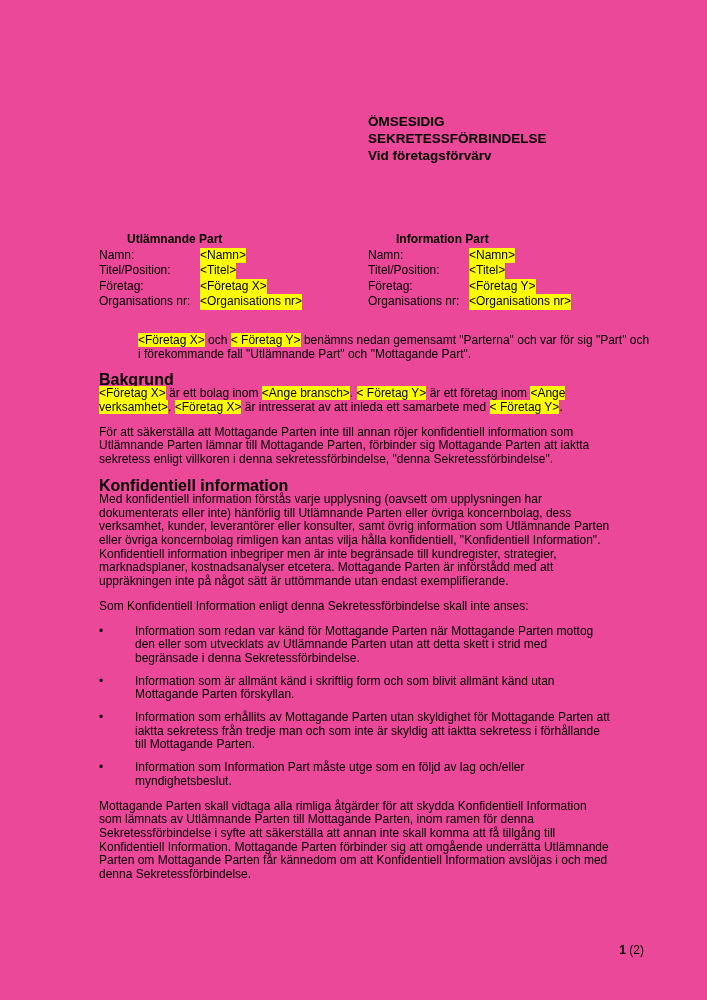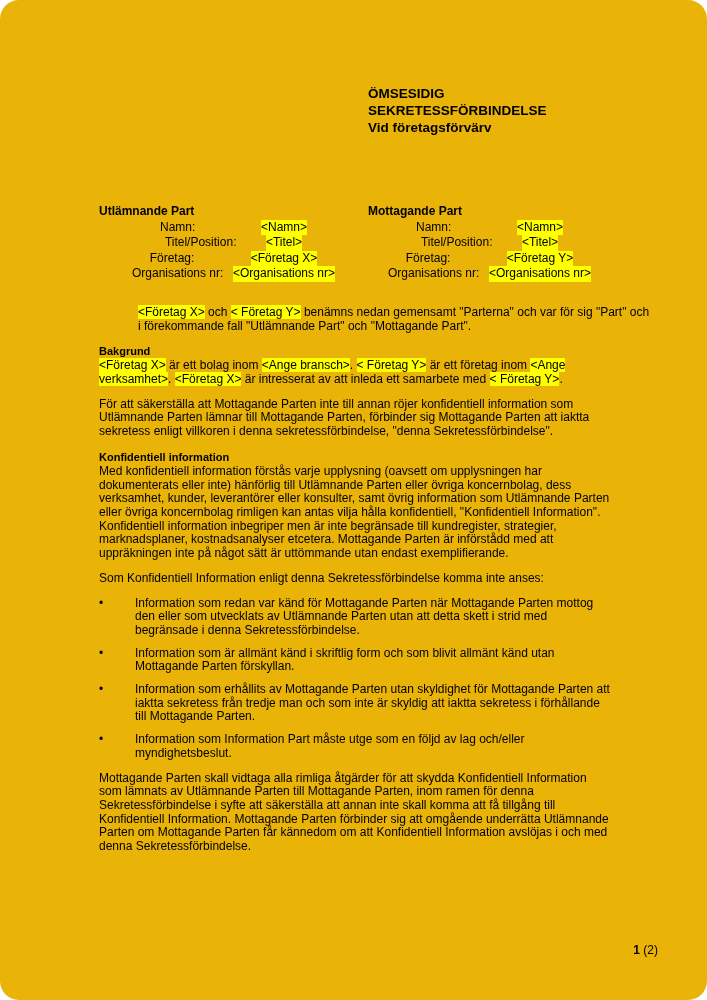--- a/index.html
+++ b/index.html
@@ -15,52 +15,51 @@
     font-family: "Liberation Sans", "DejaVu Sans", sans-serif;
     font-size: 12px;
     line-height: 13.7px;
     color: #000000;
     overflow: hidden;
   }
   .page {
     position: absolute;
     inset: 0;
     box-sizing: border-box;
-    padding: 85px 96px 0 99px;
-    background: #eab308;
-    border-radius: 19px;
+    padding: 113px 96px 0 99px;
+    background: #ec4899;
   }
   .title-block {
     margin-left: 269px;
     font-size: 13.5px;
     line-height: 17px;
   }
   .title-line { font-weight: bold; }
   .subtitle { font-weight: bold; }
 
   .parties {
     display: flex;
     margin-top: 68px;
     line-height: 15.6px;
     width: 512px;
   }
   .party { width: 269px; }
   .party:last-child { width: 243px; }
-  .party-heading { font-weight: bold; }
-  .party-row { display: flex; justify-content: center; }
+  .party-heading { font-weight: bold; margin-left: 28px; }
+  .party-row { display: flex; }
   .party-label { width: 101px; flex-shrink: 0; }
   .hl { background: #ffff00; }
 
   .content p {
     margin: 0 0 11px 0;
     width: 512px;
   }
   p.intro-par { margin-top: 24px; margin-left: 39px; }
   h2 {
-    font-size: 11px;
+    font-size: 16px;
     line-height: 15px;
     font-weight: bold;
     margin: 0;
     width: 512px;
   }
   ul.exceptions {
     list-style: none;
     margin: 3px 0 11px 0;
     padding: 0;
     width: 512px;
@@ -69,21 +68,21 @@
     display: flex;
     margin-bottom: 9px;
   }
   .bullet-marker {
     width: 36px;
     flex-shrink: 0;
   }
   .page-number {
     position: absolute;
     top: 944px;
-    right: 49px;
+    right: 63px;
     font-size: 12px;
   }
   .page-number .num { font-weight: bold; }
 </style>
 </head>
 <body>
 
 <div class="page">
 
   <div class="title-block">
@@ -108,21 +107,21 @@
         <span class="party-label">Företag:</span>
         <span class="hl">&lt;Företag X&gt;</span>
       </div>
       <div class="party-row">
         <span class="party-label">Organisations nr:</span>
         <span class="hl">&lt;Organisations nr&gt;</span>
       </div>
     </div>
 
     <div class="party">
-      <div class="party-heading">Mottagande Part</div>
+      <div class="party-heading">Information Part</div>
       <div class="party-row">
         <span class="party-label">Namn:</span>
         <span class="hl">&lt;Namn&gt;</span>
       </div>
       <div class="party-row">
         <span class="party-label">Titel/Position:</span>
         <span class="hl">&lt;Titel&gt;</span>
       </div>
       <div class="party-row">
         <span class="party-label">Företag:</span>
@@ -142,21 +141,21 @@
 
     <h2>Bakgrund</h2>
     <p><span class="hl">&lt;Företag X&gt;</span><span> är ett bolag inom </span><span class="hl">&lt;Ange bransch&gt;</span><span>. </span><span class="hl">&lt; Företag Y&gt;</span><span> är ett företag inom </span><span class="hl">&lt;Ange verksamhet&gt;</span><span>. </span><span class="hl">&lt;Företag X&gt;</span><span> är intresserat av att inleda ett samarbete med </span><span class="hl">&lt; Företag Y&gt;</span><span>.</span></p>
 
 
     <p>För att säkerställa att Mottagande Parten inte till annan röjer konfidentiell information som Utlämnande Parten lämnar till Mottagande Parten, förbinder sig Mottagande Parten att iaktta sekretess enligt villkoren i denna sekretessförbindelse, "denna Sekretessförbindelse".</p>
 
     <h2>Konfidentiell information</h2>
     <p>Med konfidentiell information förstås varje upplysning (oavsett om upplysningen har dokumenterats eller inte) hänförlig till Utlämnande Parten eller övriga koncernbolag, dess verksamhet, kunder, leverantörer eller konsulter, samt övrig information som Utlämnande Parten eller övriga koncernbolag rimligen kan antas vilja hålla konfidentiell, "Konfidentiell Information". Konfidentiell information inbegriper men är inte begränsade till kundregister, strategier, marknadsplaner, kostnadsanalyser etcetera. Mottagande Parten är införstådd med att uppräkningen inte på något sätt är uttömmande utan endast exemplifierande.</p>
 
-    <p>Som Konfidentiell Information enligt denna Sekretessförbindelse komma inte anses:</p>
+    <p>Som Konfidentiell Information enligt denna Sekretessförbindelse skall inte anses:</p>
 
     <ul class="exceptions">
       <li>
         <span class="bullet-marker">•</span>
         <span>Information som redan var känd för Mottagande Parten när Mottagande Parten mottog den eller som utvecklats av Utlämnande Parten utan att detta skett i strid med begränsade i denna Sekretessförbindelse.</span>
       </li>
       <li>
         <span class="bullet-marker">•</span>
         <span>Information som är allmänt känd i skriftlig form och som blivit allmänt känd utan Mottagande Parten förskyllan.</span>
       </li>

